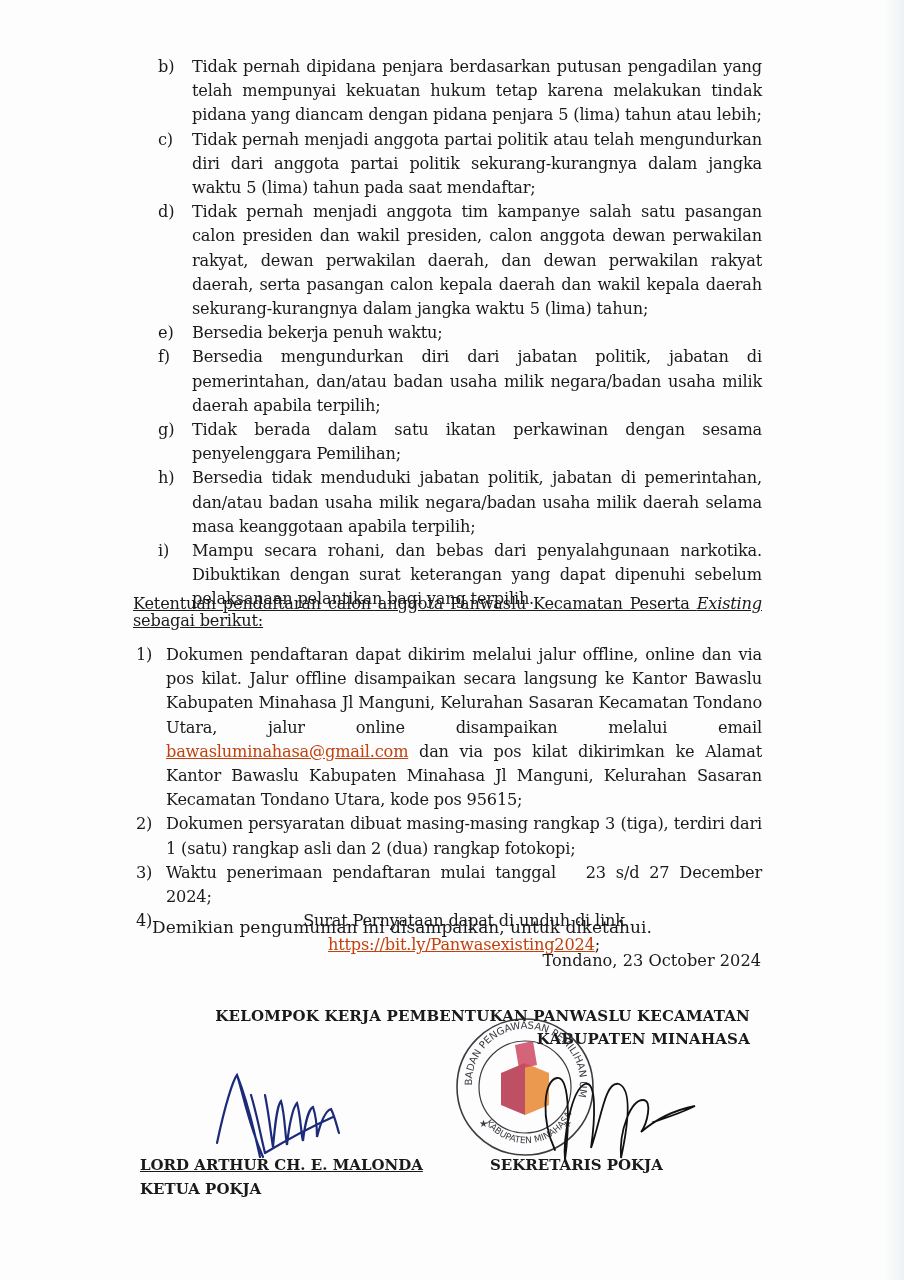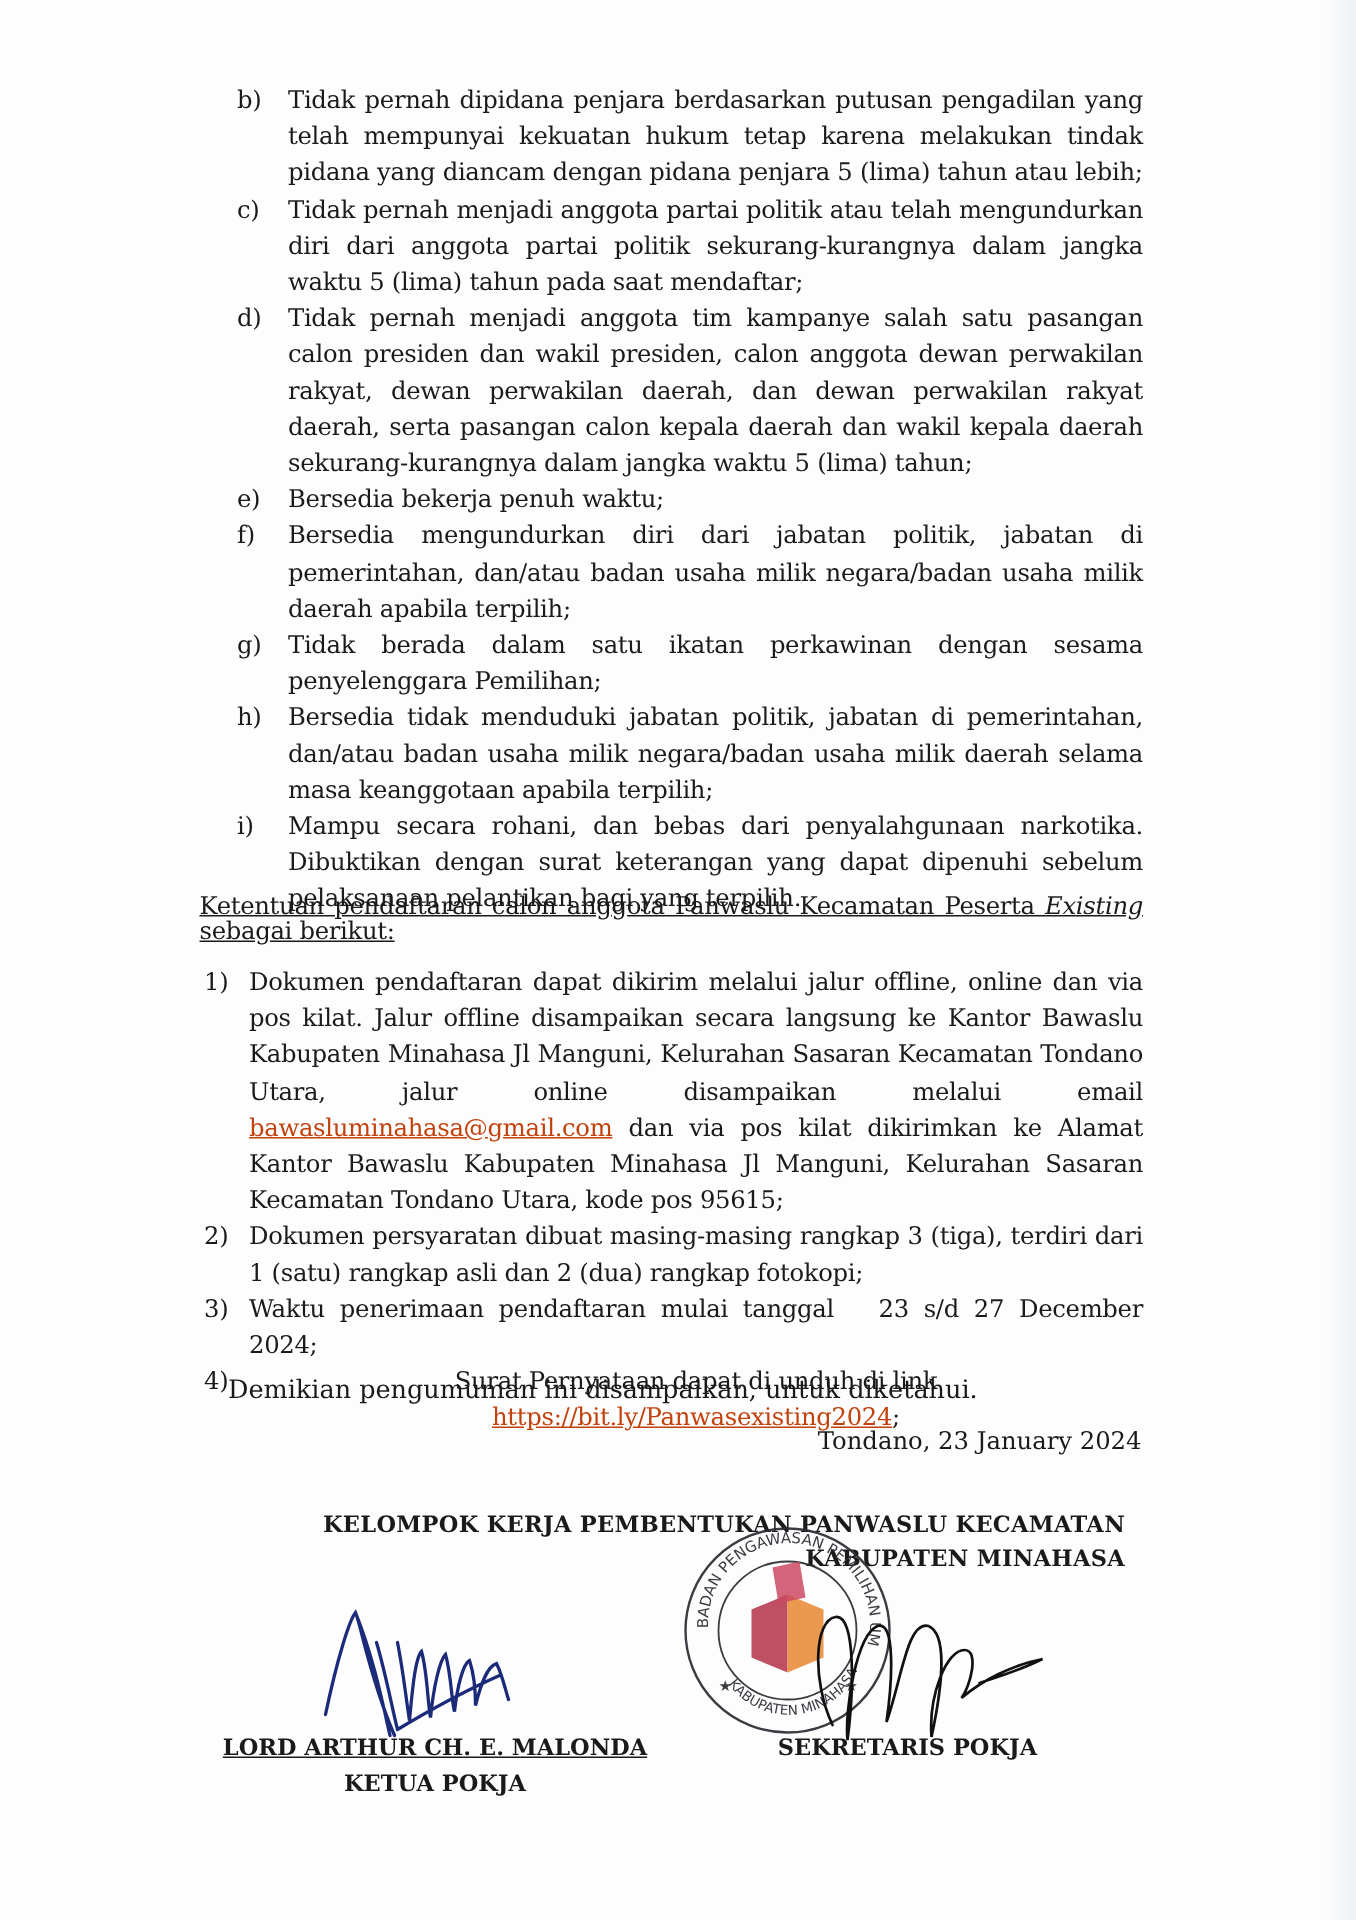--- a/index.html
+++ b/index.html
@@ -16,21 +16,21 @@
     .item .mk { position: absolute; left: 0; top: 0; }
     .item .tx { display: block; }
     #alpha-top { position: absolute; left: 158px; top: 55px; width: 604px; }
     .para { position: absolute; left: 133px; width: 629px; font-size: 16.2px; line-height: 17px; text-align: justify; letter-spacing: -0.2px; text-decoration: underline; }
     .num-list { position: absolute; left: 136px; top: 643px; width: 626px; }
     .num-list .item { padding-left: 30px; }
     a.link { color: #c2410c; text-decoration: underline; }
     .closing { position: absolute; left: 152px; top: 917px; font-size: 17px; }
     .date { position: absolute; right: 143px; top: 951px; font-size: 16.2px; }
     .org { position: absolute; left: 150px; width: 600px; top: 1005px; text-align: right; font-family: "DejaVu Serif", serif; font-weight: bold; font-size: 15px; line-height: 23px; letter-spacing: 0.2px; }
-    .sig-block { position: absolute; text-align: center; font-weight: bold; font-size: 15px; line-height: 24px; }
+    .sig-block { position: absolute; font-weight: bold; font-size: 15px; line-height: 24px; }
     .sig-left { left: 140px; width: 300px; top: 1153px; }
     .sig-right { left: 490px; width: 230px; top: 1153px; }
     .sig-name { text-decoration: underline; display: block; }
     .signature { position: absolute; }
     .stamp { position: absolute; left: 445px; top: 1015px; width: 160px; height: 150px; opacity: 0.92; }
     .shadow-right { position: absolute; right: 0; top: 0; width: 20px; height: 1280px; background: linear-gradient(to right, rgba(240,242,245,0), rgba(232,236,240,0.7)); }
   </style>
 </head>
 <body>
 
@@ -88,21 +88,21 @@
       <span class="mk">3)</span>
       <span class="tx" style="white-space:pre-wrap;">Waktu penerimaan pendaftaran mulai tanggal   23 s/d 27 December 2024;</span>
     </div>
     <div class="item">
       <span class="mk">4)</span>
       <span class="tx" style="text-align:center;"><span>Surat Pernyataan dapat di unduh di link</span><br><a class="link">https://bit.ly/Panwasexisting2024</a><span>;</span></span>
     </div>
   </div>
 
   <div class="closing">Demikian pengumuman ini disampaikan, untuk diketahui.</div>
-  <div class="date">Tondano, 23 January 2024</div>
+  <div class="date">Tondano, 23 October 2024</div>
 
   <div class="org">
     <div>KELOMPOK KERJA PEMBENTUKAN PANWASLU KECAMATAN</div>
     <div>KABUPATEN MINAHASA</div>
   </div>
 
   <svg class="stamp" viewBox="0 0 160 150">
     <defs>
       <path id="stampArcTop" d="M 28 78 A 54 54 0 1 1 134 78"></path>
       <path id="stampArcBot" d="M 36 100 A 50 50 0 0 0 126 100"></path>

